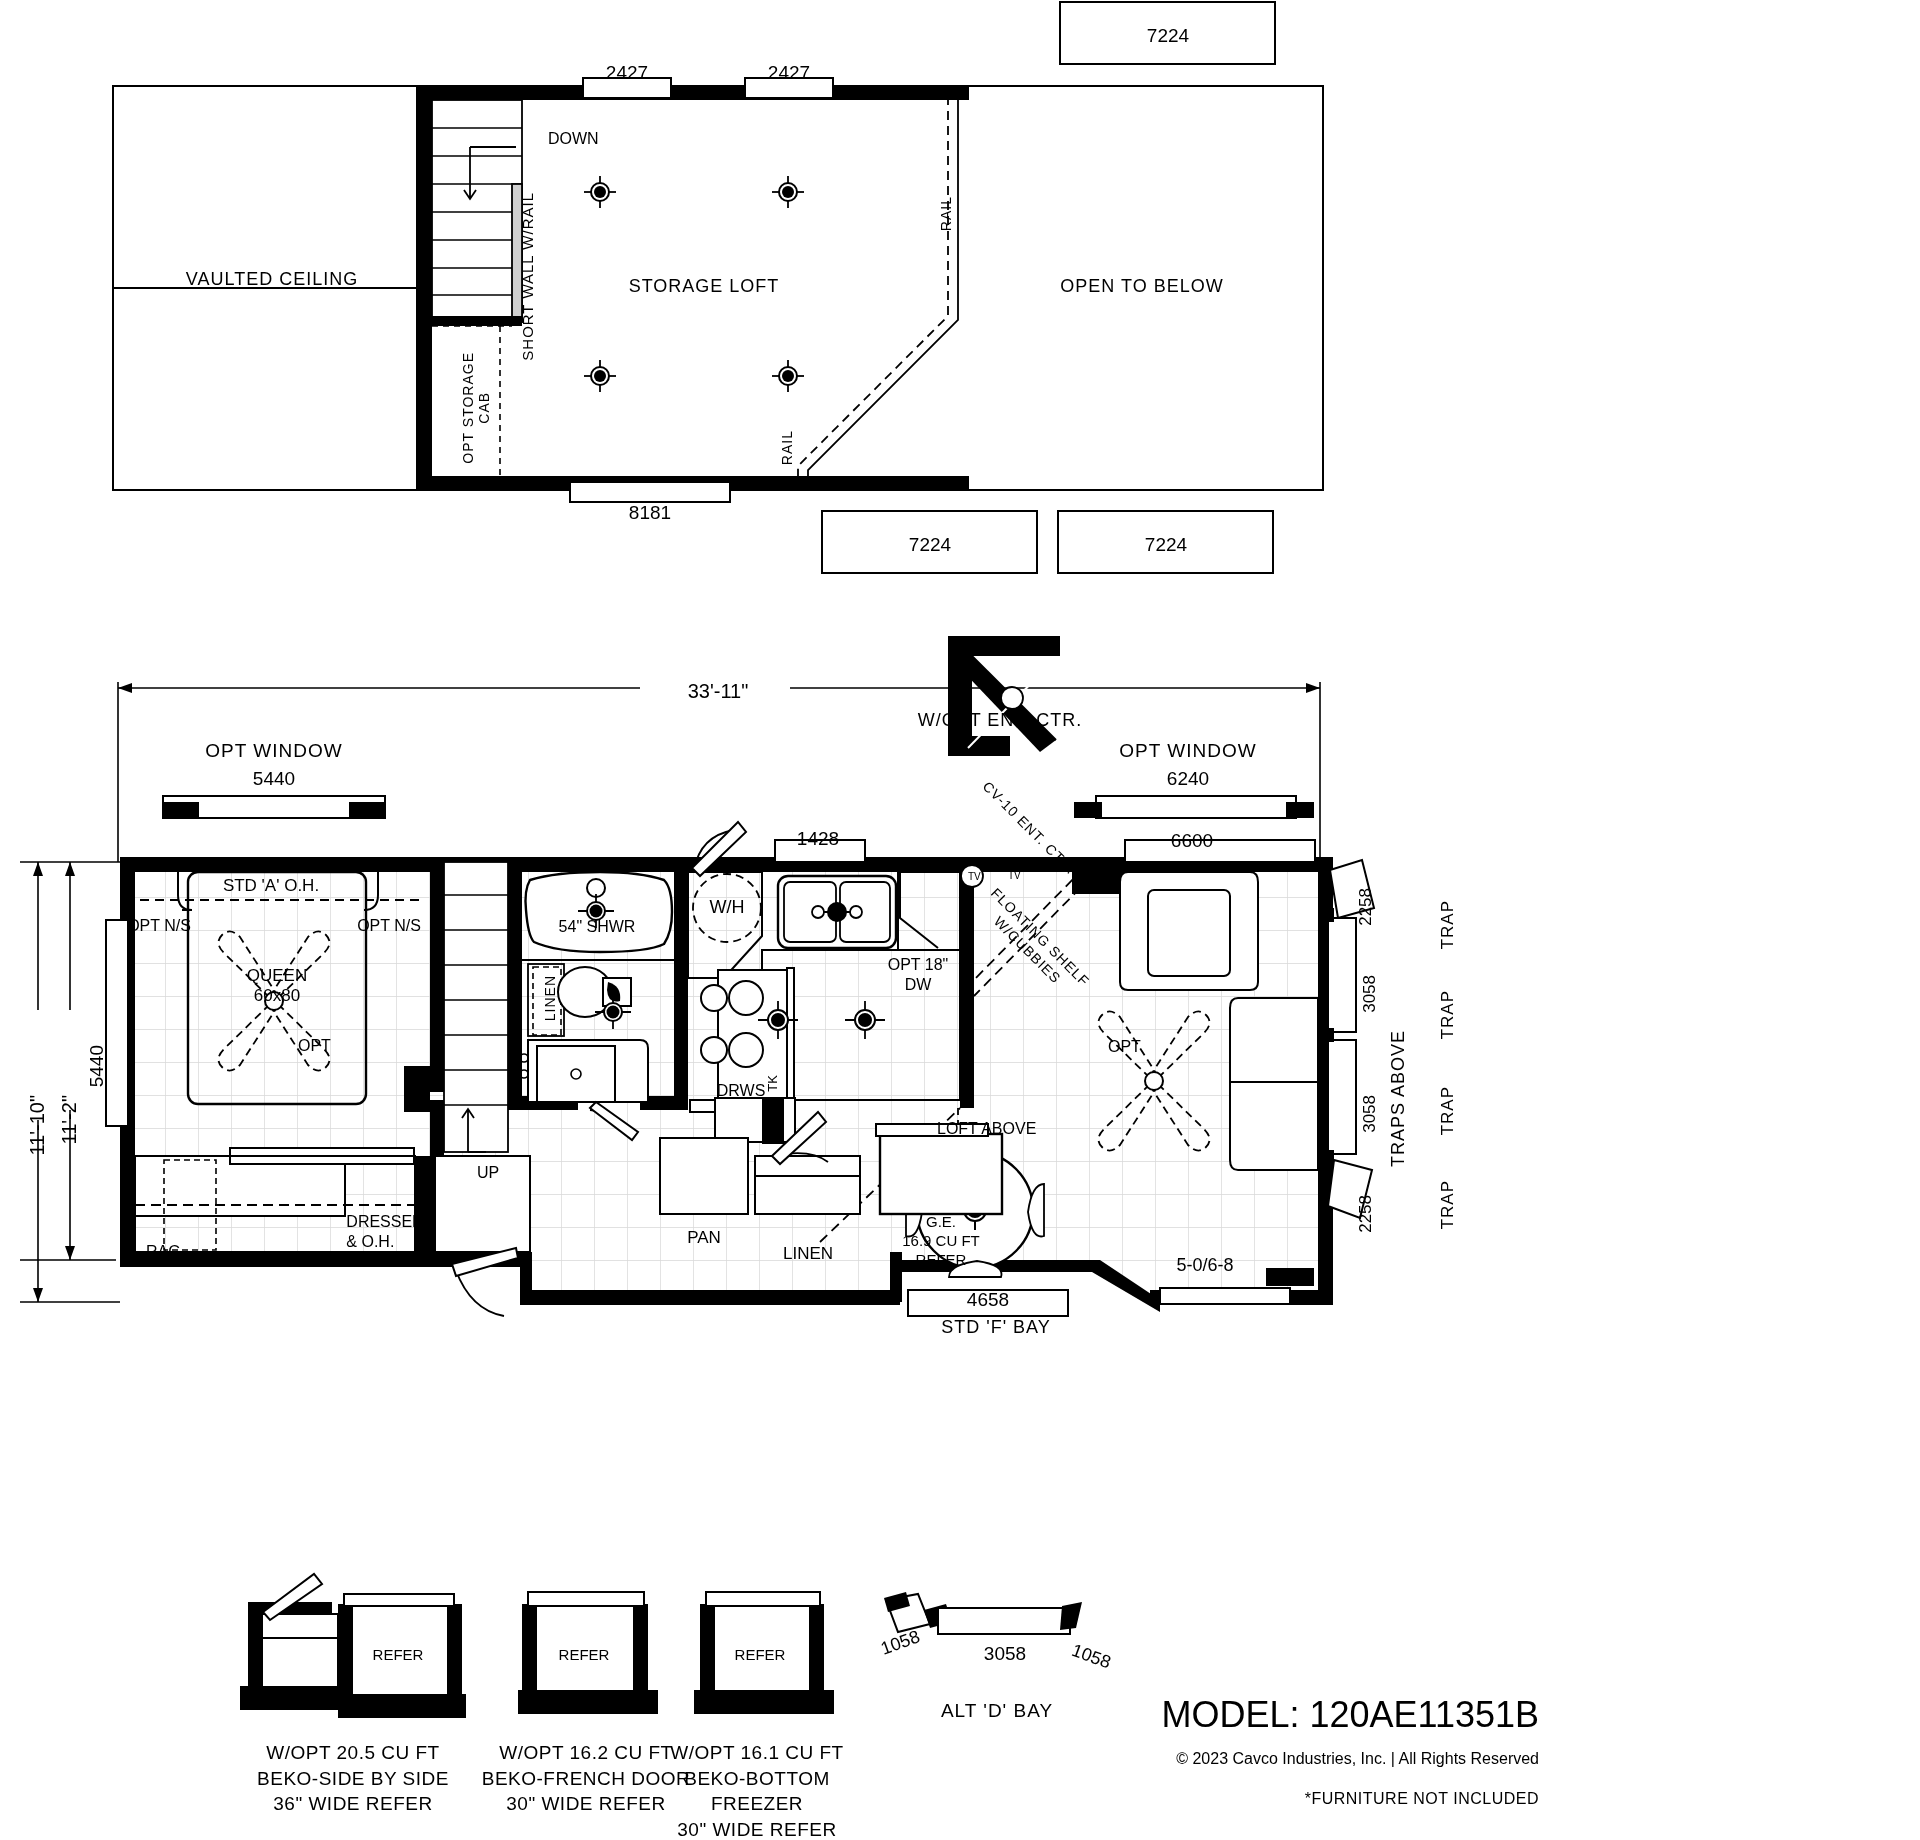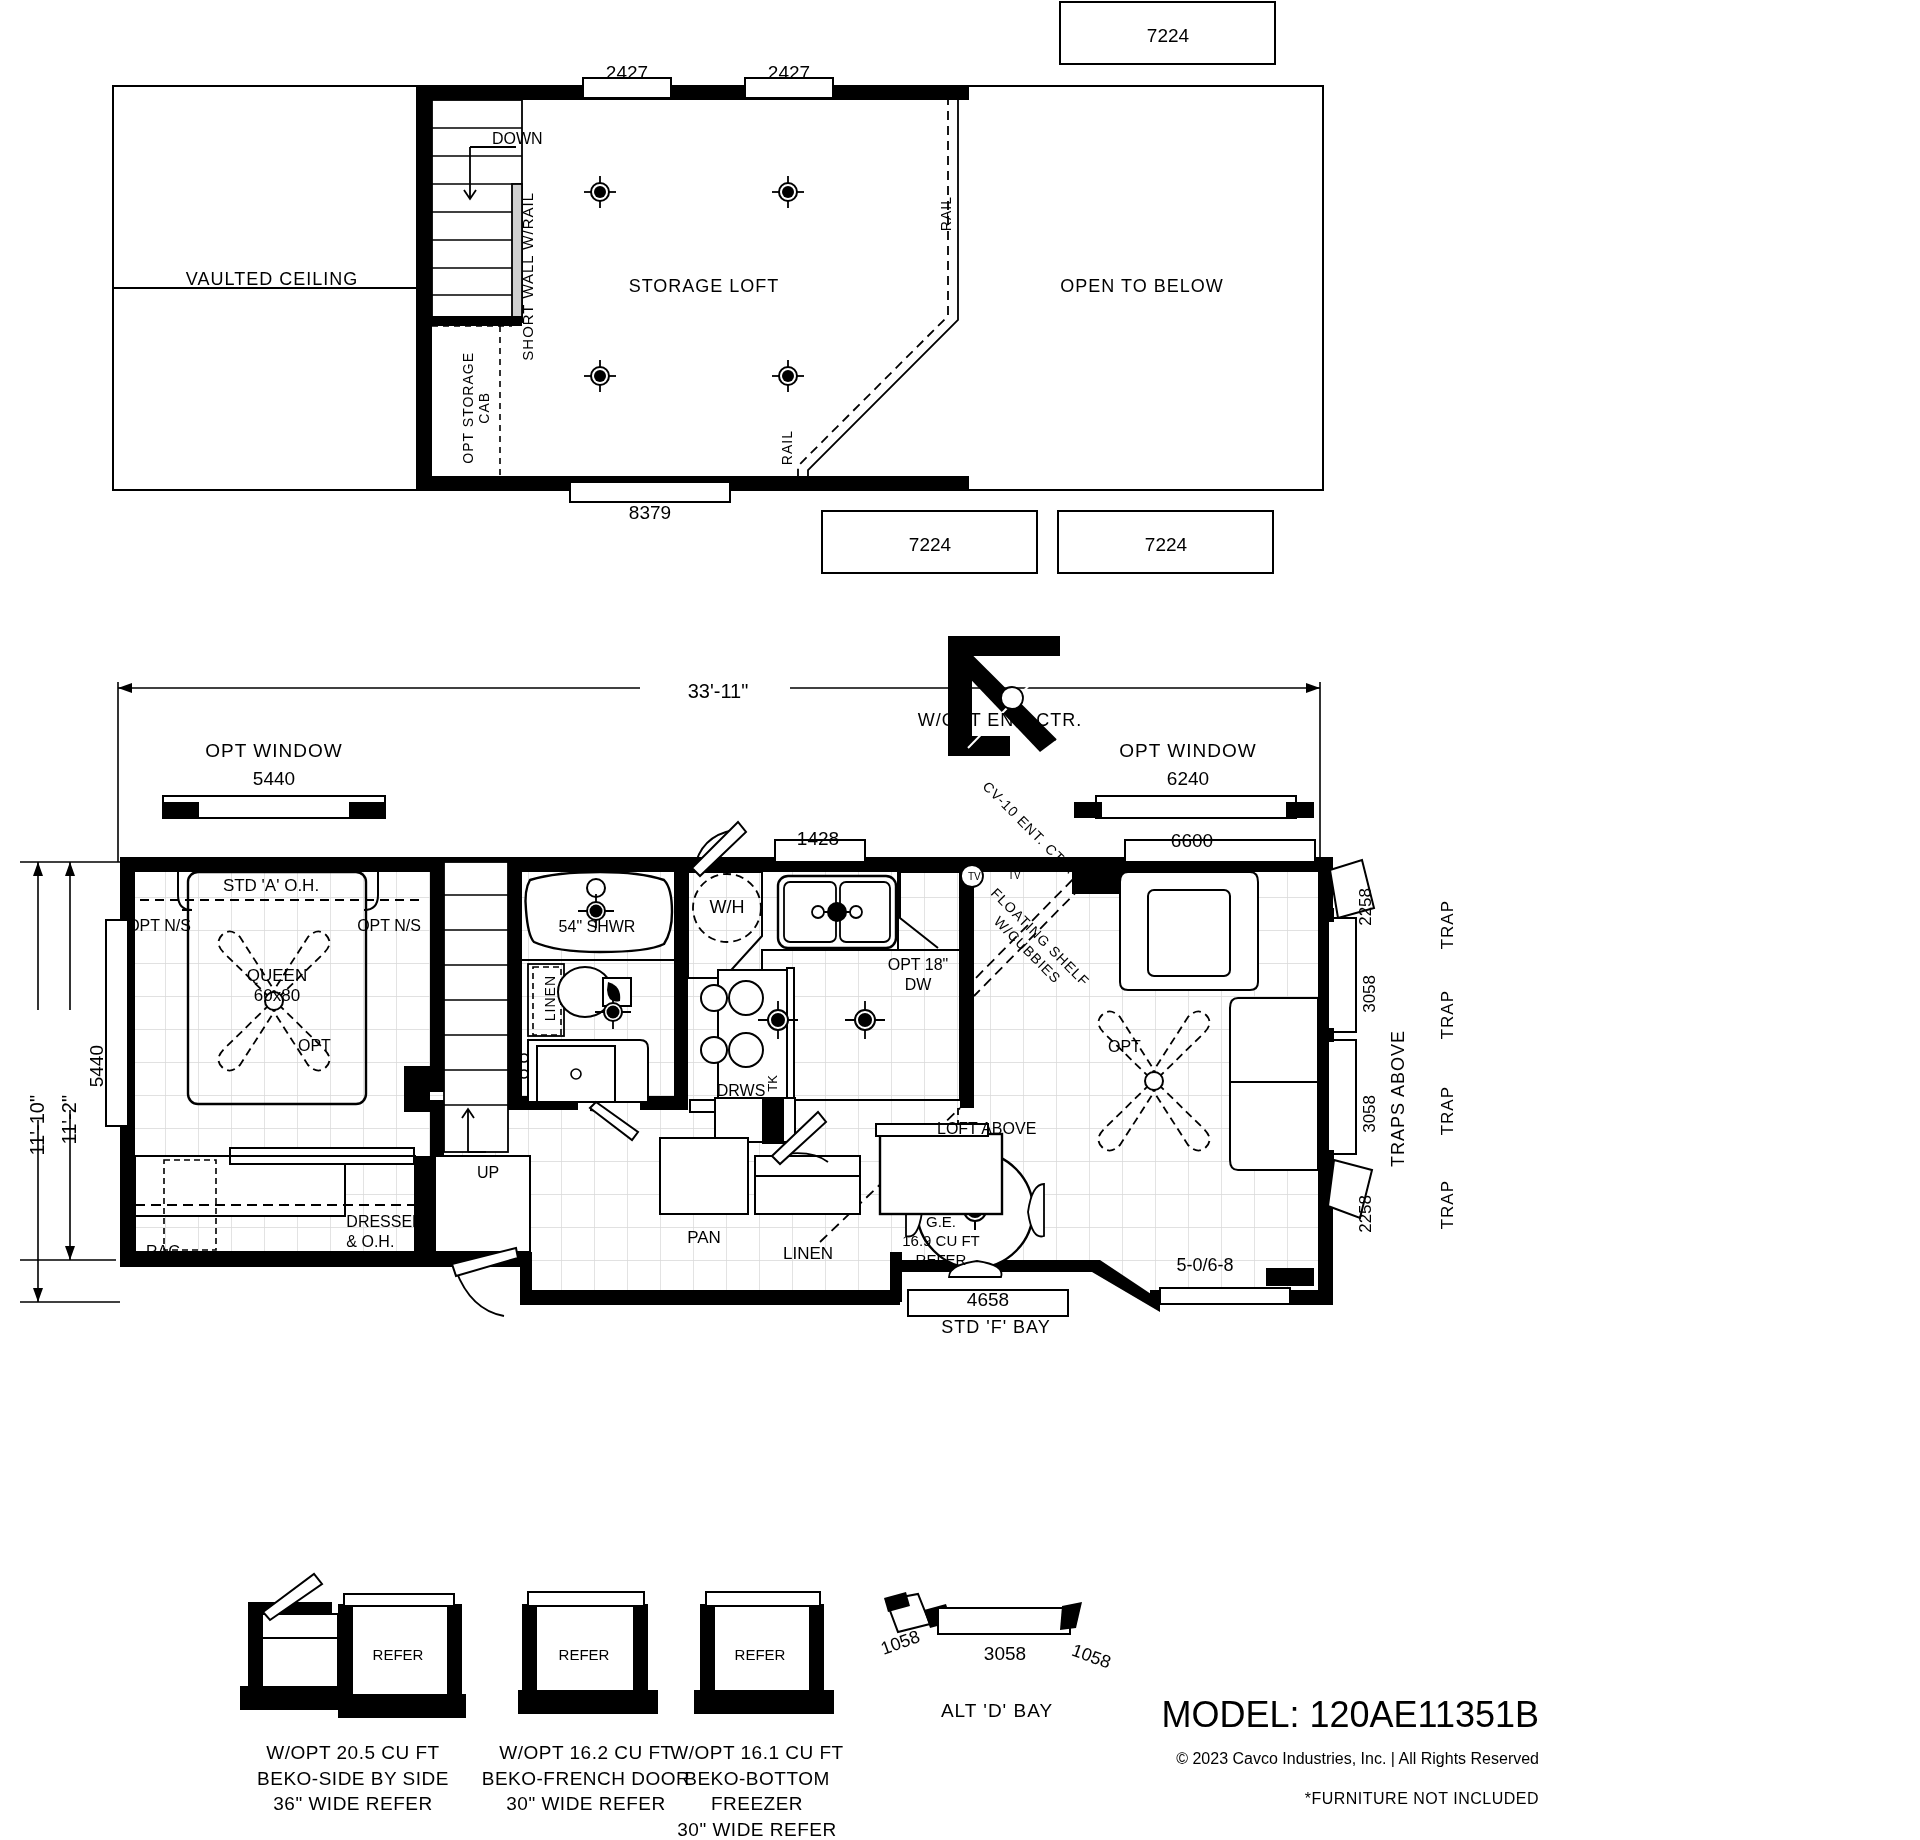--- a/index.html
+++ b/index.html
@@ -109,25 +109,25 @@
 
     <rect x="822" y="511" width="215" height="62" fill="#fff" stroke="#000" stroke-width="2"></rect>
     <rect x="1058" y="511" width="215" height="62" fill="#fff" stroke="#000" stroke-width="2"></rect>
   </svg>
 
   <div class="lbl c" style="left:1168px;top:25px;font-size:19px;">7224</div>
   <div class="lbl c" style="left:930px;top:534px;font-size:19px;">7224</div>
   <div class="lbl c" style="left:1166px;top:534px;font-size:19px;">7224</div>
   <div class="lbl c" style="left:627px;top:62px;font-size:19px;">2427</div>
   <div class="lbl c" style="left:789px;top:62px;font-size:19px;">2427</div>
-  <div class="lbl c" style="left:650px;top:502px;font-size:19px;">8379</div>
+  <div class="lbl c" style="left:650px;top:502px;font-size:19px;">8181</div>
   <div class="lbl c" style="left:272px;top:269px;font-size:18px;letter-spacing:1px;">VAULTED CEILING</div>
   <div class="lbl c" style="left:704px;top:276px;font-size:18px;letter-spacing:1px;">STORAGE LOFT</div>
   <div class="lbl c" style="left:1142px;top:276px;font-size:18px;letter-spacing:1px;">OPEN TO BELOW</div>
-  <div class="lbl" style="left:492px;top:130px;font-size:16px;">DOWN</div>
+  <div class="lbl" style="left:548px;top:130px;font-size:16px;">DOWN</div>
   <div class="lbl vert-up" style="left:519px;top:192px;font-size:15px;letter-spacing:1px;">SHORT WALL W/RAIL</div>
   <div class="lbl vert-up" style="left:460px;top:352px;font-size:14px;letter-spacing:1px;text-align:center;">OPT STORAGE
 CAB</div>
   <div class="lbl vert-up" style="left:938px;top:196px;font-size:14px;letter-spacing:1px;">RAIL</div>
   <div class="lbl vert-up" style="left:779px;top:430px;font-size:14px;letter-spacing:1px;">RAIL</div>
 
   <svg width="1920" height="1250" style="position:absolute;left:0;top:600px;">
 
     <g>
       <line x1="118" y1="88" x2="1320" y2="88" stroke="#000" stroke-width="1.6"></line>

